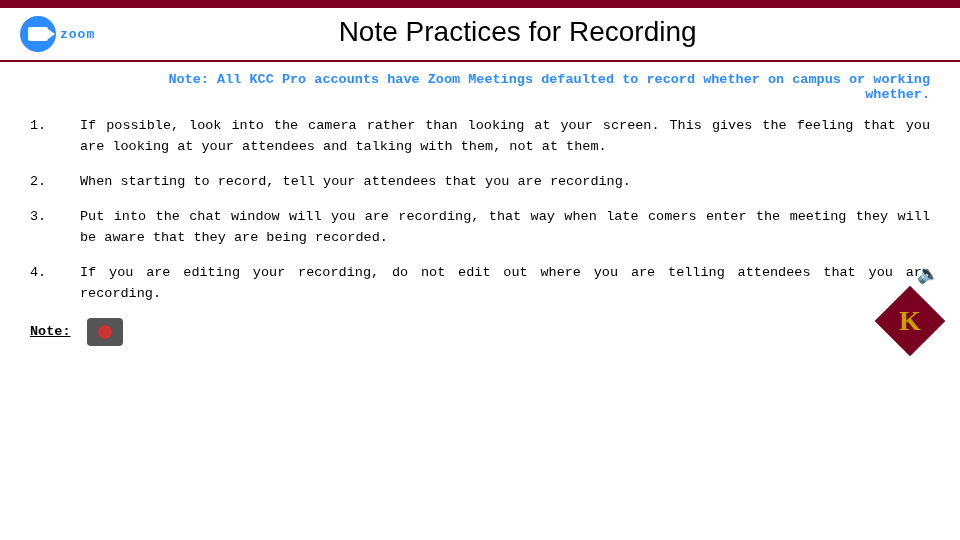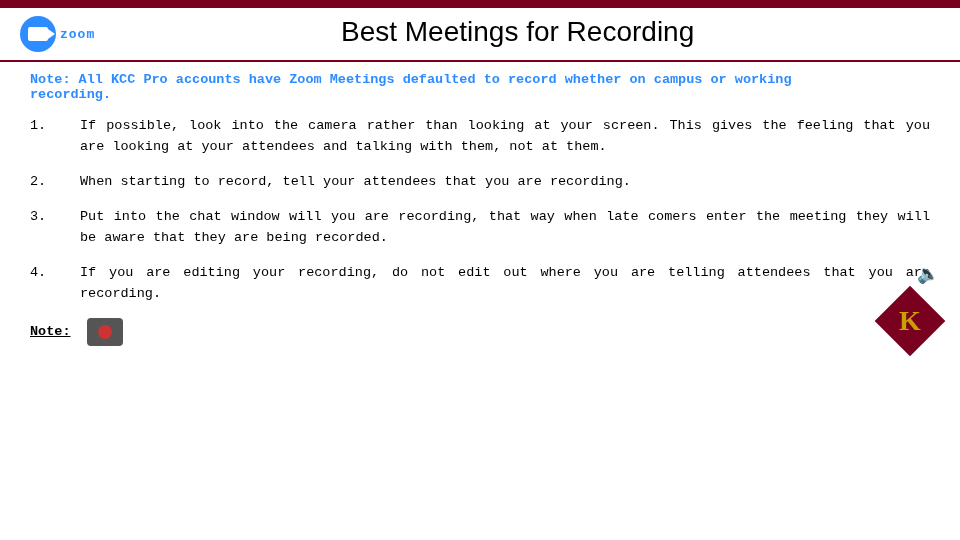--- a/index.html
+++ b/index.html
@@ -82,21 +82,21 @@
       font-family: Arial, sans-serif;
     }
 
     
     .content {
       padding: 10px 30px 10px 30px;
       position: relative;
     }
 
     .note-header {
-      text-align: left;
+      text-align: right;
       color: #2D8CFF;
       font-size: 13.5px;
       margin-bottom: 14px;
       font-family: 'Courier New', Courier, monospace;
     }
 
     .note-header strong {
       color: #2D8CFF;
     }
 
@@ -207,29 +207,29 @@
 
 <div class="top-bar"></div>
 
 <div class="header">
   <div class="zoom-logo">
     <div class="zoom-logo-circle">
       <div class="zoom-logo-camera"></div>
     </div>
     <span class="zoom-text">zoom</span>
   </div>
-  <h1 class="page-title">Best Meetings for Recording</h1>
+  <h1 class="page-title">Note Practices for Recording</h1>
 </div>
 
 <div class="content">
 
   <div class="note-header">
     <span>
       <strong>Note: All KCC Pro accounts have Zoom Meetings defaulted to record whether on campus or working</strong><br>
-      <strong>recording.</strong>
+      <strong>whether.</strong>
     </span>
   </div>
 
   <div class="list-item">
     <span class="list-num">1.</span>
     <span class="list-text">If possible, look into the camera rather than looking at your screen. This gives the feeling that you are looking at your attendees and talking with them, not at them.</span>
   </div>
 
   <div class="list-item">
     <span class="list-num">2.</span>

